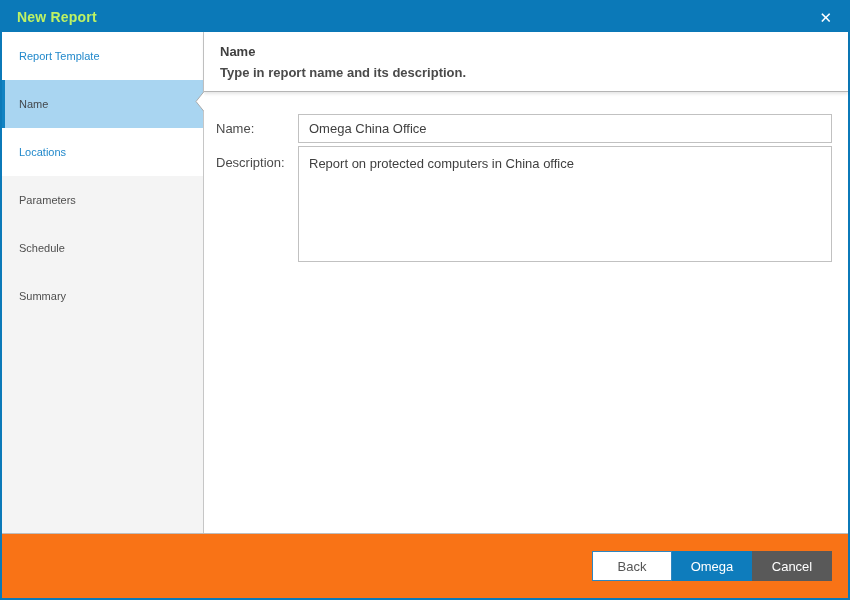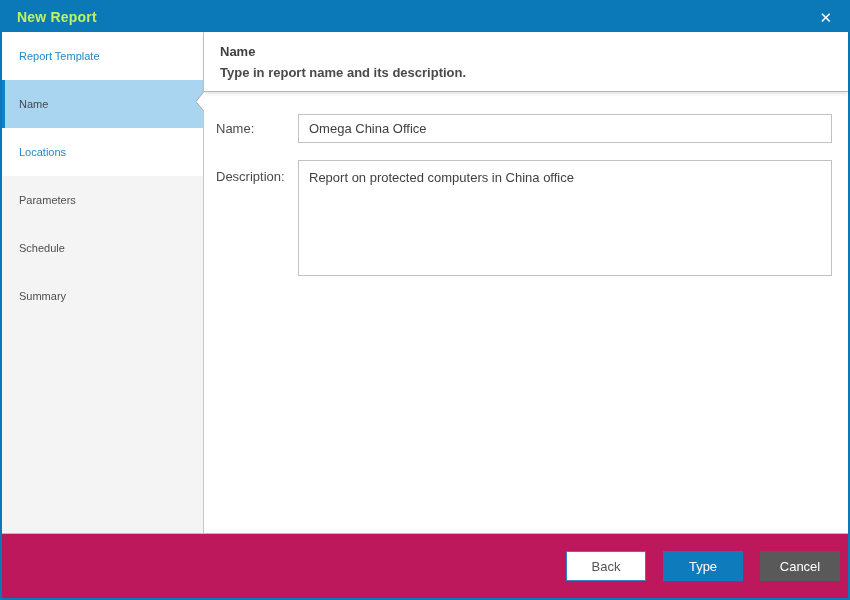--- a/index.html
+++ b/index.html
@@ -53,21 +53,21 @@
     border-bottom:1px solid #b5b5b5;
     box-shadow:0 2px 3px rgba(0,0,0,0.10);
     background:#fff;
   }
   .heading  { font-size:13px; font-weight:bold; color:#3f3f3f; }
   .subtitle { font-size:13px; color:#4a4a4a; margin-top:6px;font-weight:bold; }
 
   .pointer { position:absolute; left:-9px; top:59px; width:9px; height:21px; }
 
   .form { padding:22px 16px 0 12px; display:flex; flex-direction:column; }
-  .row { display:flex; margin-bottom:17px; }
+  .row { display:flex; margin-bottom:3px; }
   .row label {
     flex:0 0 82px; width:82px; font-size:13px; color:#4a4a4a;
     display:flex; align-items:center;
   }
   .row.row-desc label { align-items:flex-start; padding-top:9px; }
   input.textbox {
     flex:1; height:29px;
     border:1px solid #c1c1c1; background:#fff;
     font:13px "Liberation Sans","DejaVu Sans",sans-serif;
     color:#3f3f3f; padding:0 10px; outline:none;
@@ -76,23 +76,23 @@
     flex:1; height:116px;
     border:1px solid #c1c1c1; background:#fff;
     font:13px/1.5 "Liberation Sans","DejaVu Sans",sans-serif;
     color:#3f3f3f; padding:7px 10px; resize:none; outline:none;
   }
 
   
   .footer {
     flex:0 0 65px;
     border-top:1px solid #bdbdbd;
-    background:#be185d;
+    background:#f97316;
     display:flex; align-items:center; justify-content:flex-end;
-    gap:17px; padding-right:8px;
+    padding-right:16px;
   }
   .btn {
     min-width:80px; height:30px; padding:0 12px;
     font:13px "Liberation Sans","DejaVu Sans",sans-serif;
     cursor:pointer;
   }
   .btn.back   { background:#fff; border:1px solid #2e86c0; color:#555555; }
   .btn.next   { background:#0e7cbc; border:1px solid #0e7cbc; color:#fff; }
   .btn.cancel { background:#595959; border:1px solid #595959; color:#fff; }
 </style>
@@ -137,17 +137,17 @@
           <label>Description:</label>
           <textarea class="textbox" style="">Report on protected computers in China office</textarea>
         </div>
       </div>
 
     </div>
   </div>
 
   <div class="footer">
     <button class="btn back">Back</button>
-    <button class="btn next">Type</button>
+    <button class="btn next">Omega</button>
     <button class="btn cancel">Cancel</button>
   </div>
 
 </div>
 
 </body></html>

